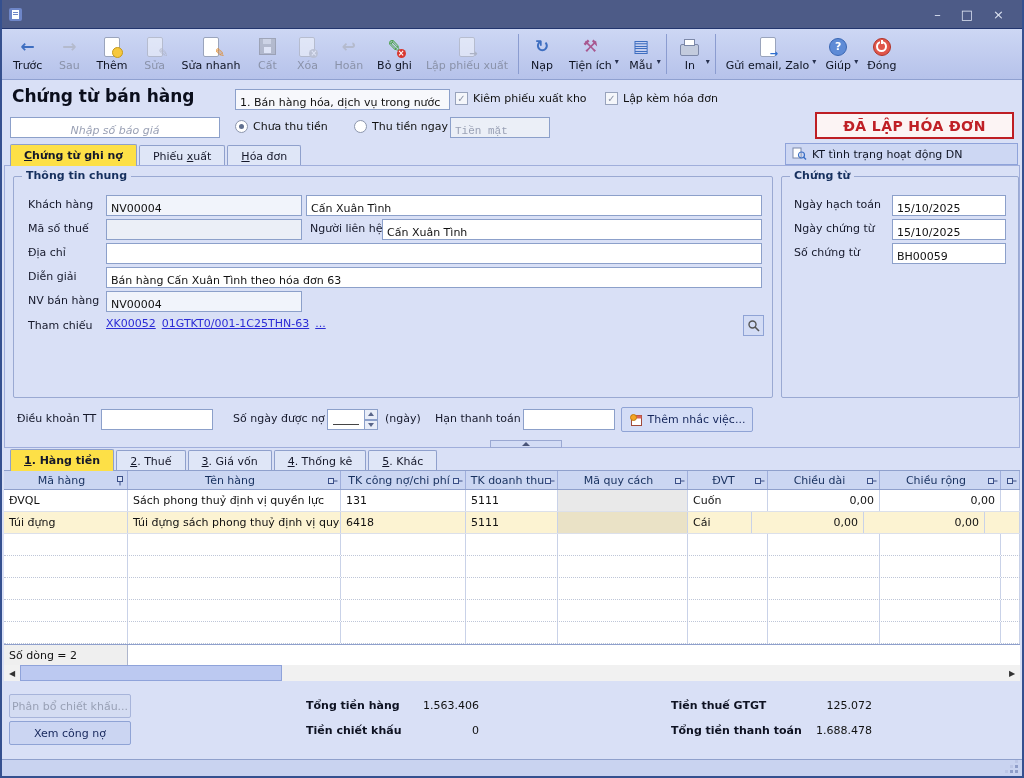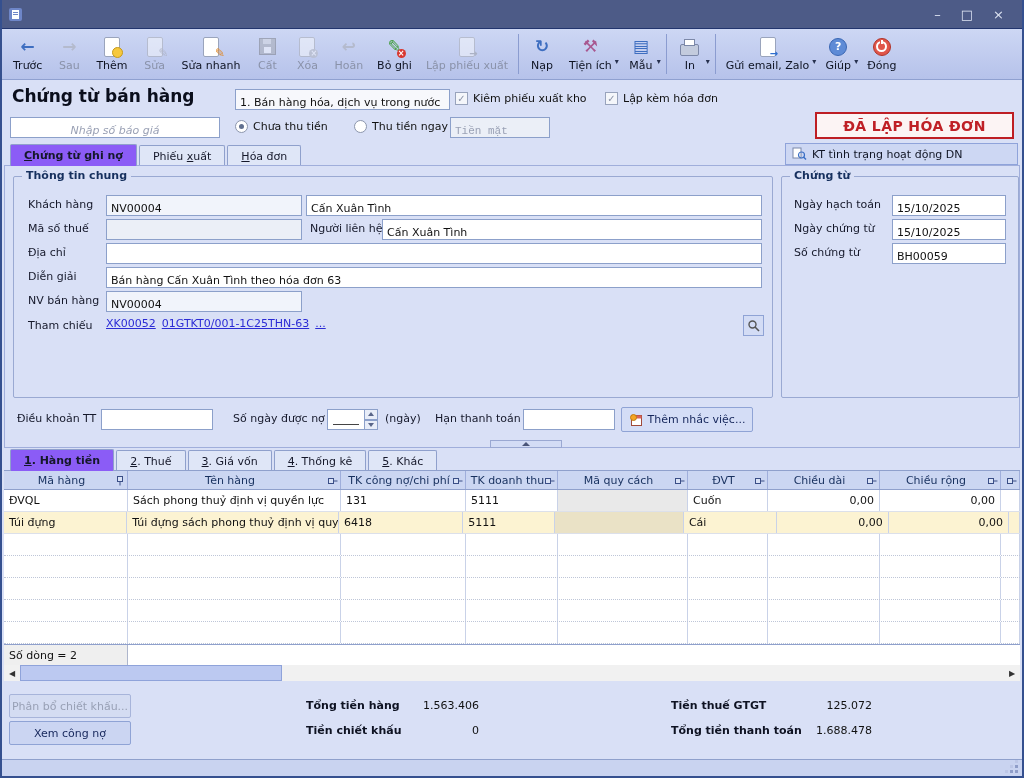--- a/index.html
+++ b/index.html
@@ -55,21 +55,21 @@
   .cb{width:13px;height:13px;background:#F4F6FA;border:1px solid #98A3BC;display:inline-flex;align-items:center;justify-content:center;color:#8C94A9;font-size:10px;font-weight:bold;box-sizing:border-box;}
   .cb.checked::after{content:"✓";}
   .rad{width:13px;height:13px;border-radius:50%;background:#fff;border:1px solid #8C96AD;display:inline-flex;align-items:center;justify-content:center;box-sizing:border-box;}
   .rad.sel::after{content:"";width:5px;height:5px;border-radius:50%;background:#61708F;}
   .ctl{display:flex;gap:5px;}
   .badge{border:2px solid #BE1E24;color:#BF2026;background:#FCF4F4;font-weight:bold;font-size:14px;display:flex;align-items:center;justify-content:center;letter-spacing:.4px;}
   .ktbar{background:#CDD7F3;border:1px solid #8FA3DA;display:flex;align-items:center;gap:5px;padding:0 6px;color:#101524;}
   .tabs{display:flex;gap:2px;align-items:flex-end;}
   .tab{height:21px;box-sizing:border-box;border:1px solid #8FA0CC;border-bottom:none;background:#DFE6F7;padding:0 13px;display:flex;align-items:center;border-radius:2px 2px 0 0;color:#15182A;white-space:nowrap;}
   .tab .key{text-decoration:underline;}
-  .tab.active{background:#8b5cf6;font-weight:bold;height:22px;position:relative;z-index:3;}
+  .tab.active{background:#fde047;font-weight:bold;height:22px;position:relative;z-index:3;}
   .panel{border:1px solid #A0AEDB;background:#D9E0F6;}
   .gb{position:absolute;border:1px solid #9AA9D2;border-radius:2px;}
   .gb-title{position:absolute;top:-8px;left:8px;background:#D9E0F6;padding:0 4px;font-weight:bold;color:#16305E;}
   .flabel{position:absolute;white-space:nowrap;color:#15182A;}
   .links{display:flex;gap:6px;align-items:center;}
   .links a{color:#2B2BD5;text-decoration:underline;white-space:nowrap;}
   .sqbtn{background:#D3DCF5;border:1px solid #8FA3D5;display:flex;align-items:center;justify-content:center;}
   .spin{display:flex;}
   .spinbox{width:37px;height:21px;border:1px solid #8CA0CA;border-right:none;background:#fff;display:flex;align-items:flex-end;justify-content:center;box-sizing:border-box;}
   .spinbox i{display:block;width:26px;border-bottom:1px solid #444;margin-bottom:4px;}
@@ -550,21 +550,21 @@
             <div class="cell num" style="width: 112px;">0,00</div>
             <div class="cell num" style="width: 121px;">0,00</div>
             <div class="cell" style="flex: 1 1 0%;"></div>
           </div>
           <div class="g-row selected">
             <div class="cell" style="width: 124px;">Túi đựng</div>
             <div class="cell" style="width: 213px;">Túi đựng sách phong thuỷ định vị quyền</div>
             <div class="cell" style="width: 125px;">6418</div>
             <div class="cell" style="width: 92px;">5111</div>
             <div class="cell qc" style="width: 130px;"></div>
-            <div class="cell" style="width: 94px;">Cái</div>
+            <div class="cell" style="width: 64px;">Cái</div>
             <div class="cell num" style="width: 112px;">0,00</div>
             <div class="cell num" style="width: 121px;">0,00</div>
             <div class="cell" style="flex: 1 1 0%;"></div>
           </div>
           <div class="g-row empty">
             <div class="cell" style="width: 124px;"></div>
             <div class="cell" style="width: 213px;"></div>
             <div class="cell" style="width: 125px;"></div>
             <div class="cell" style="width: 92px;"></div>
             <div class="cell" style="width: 130px;"></div>

